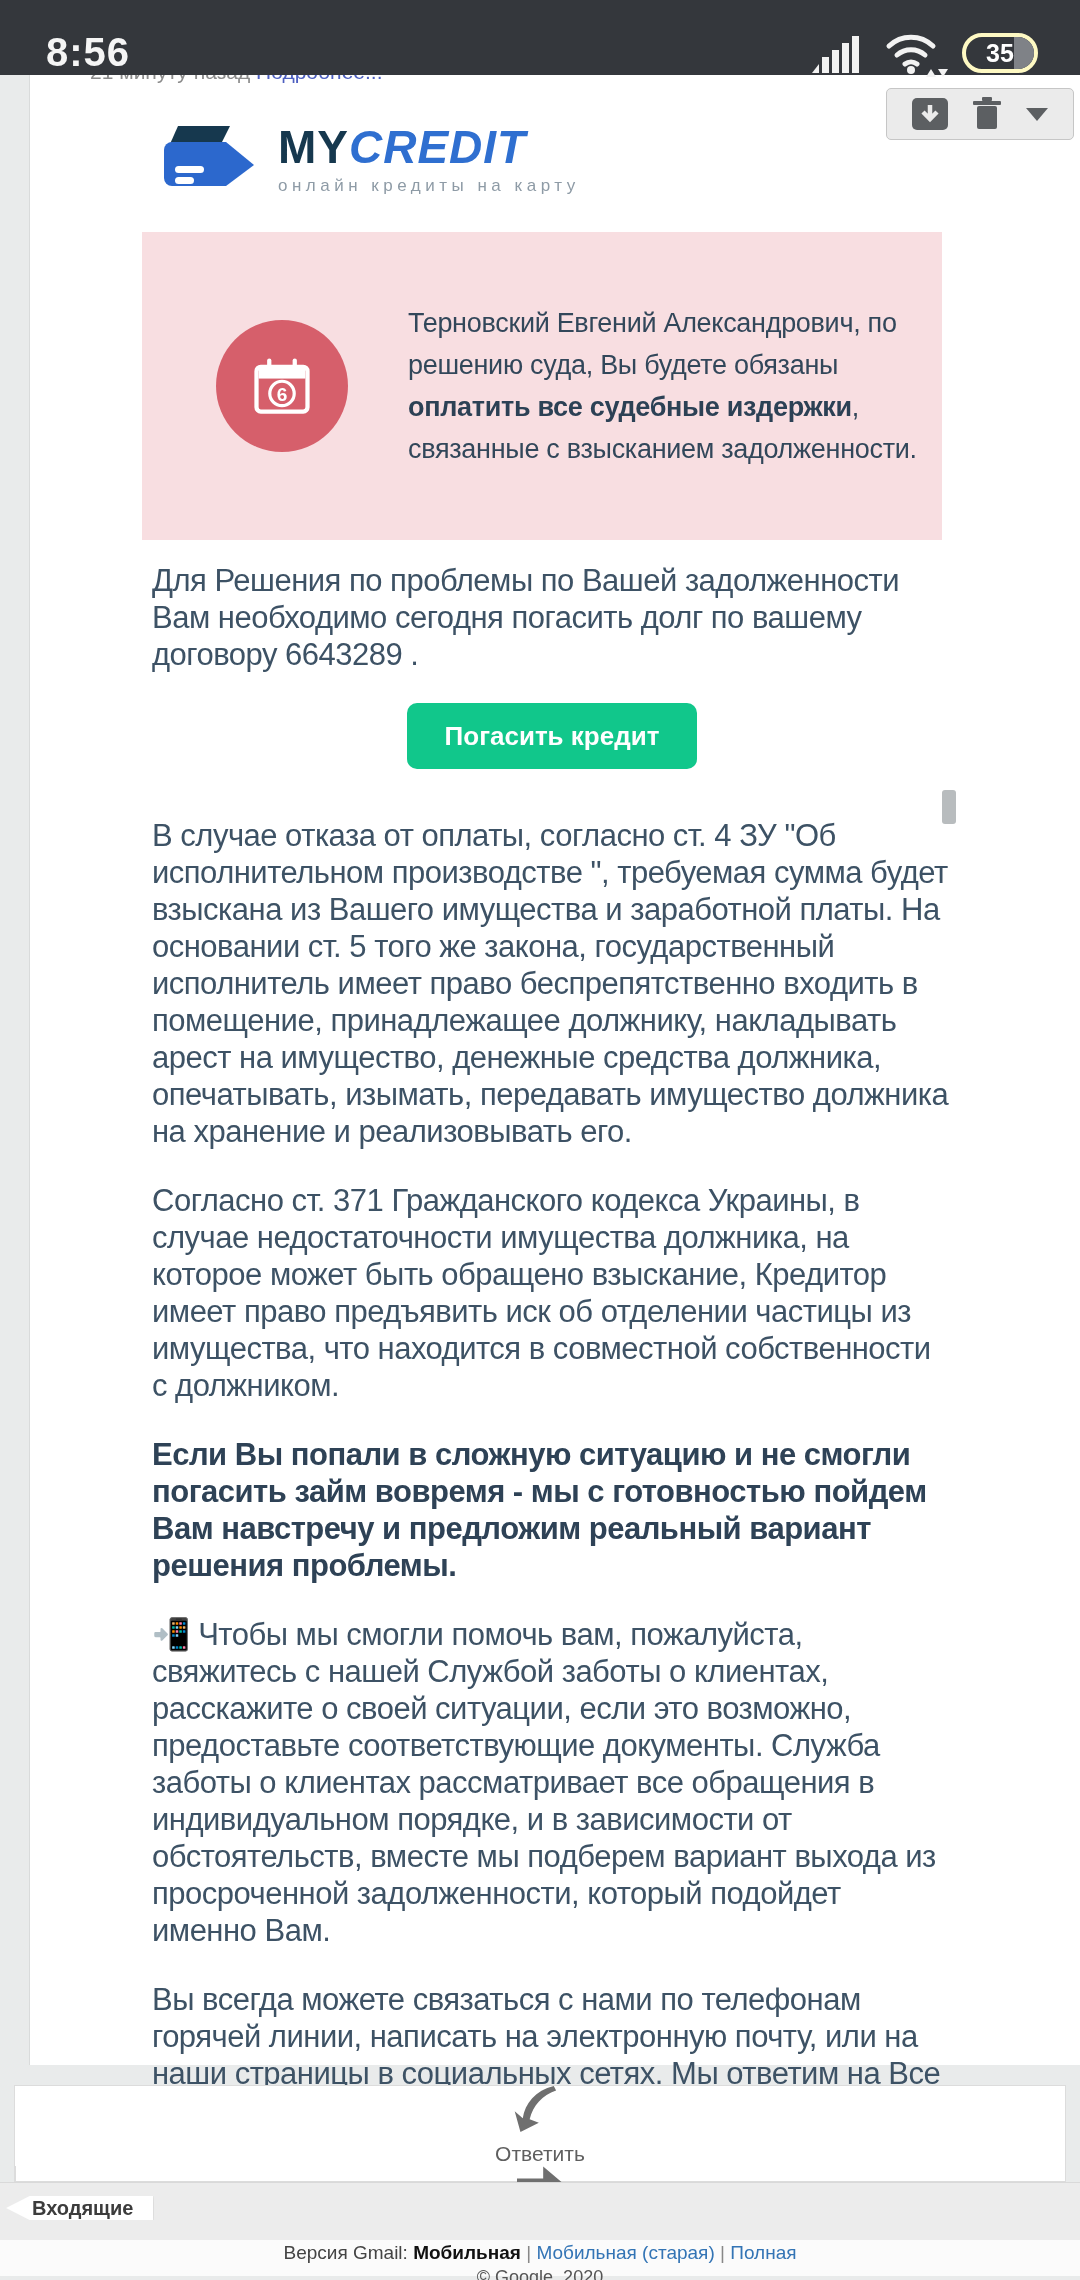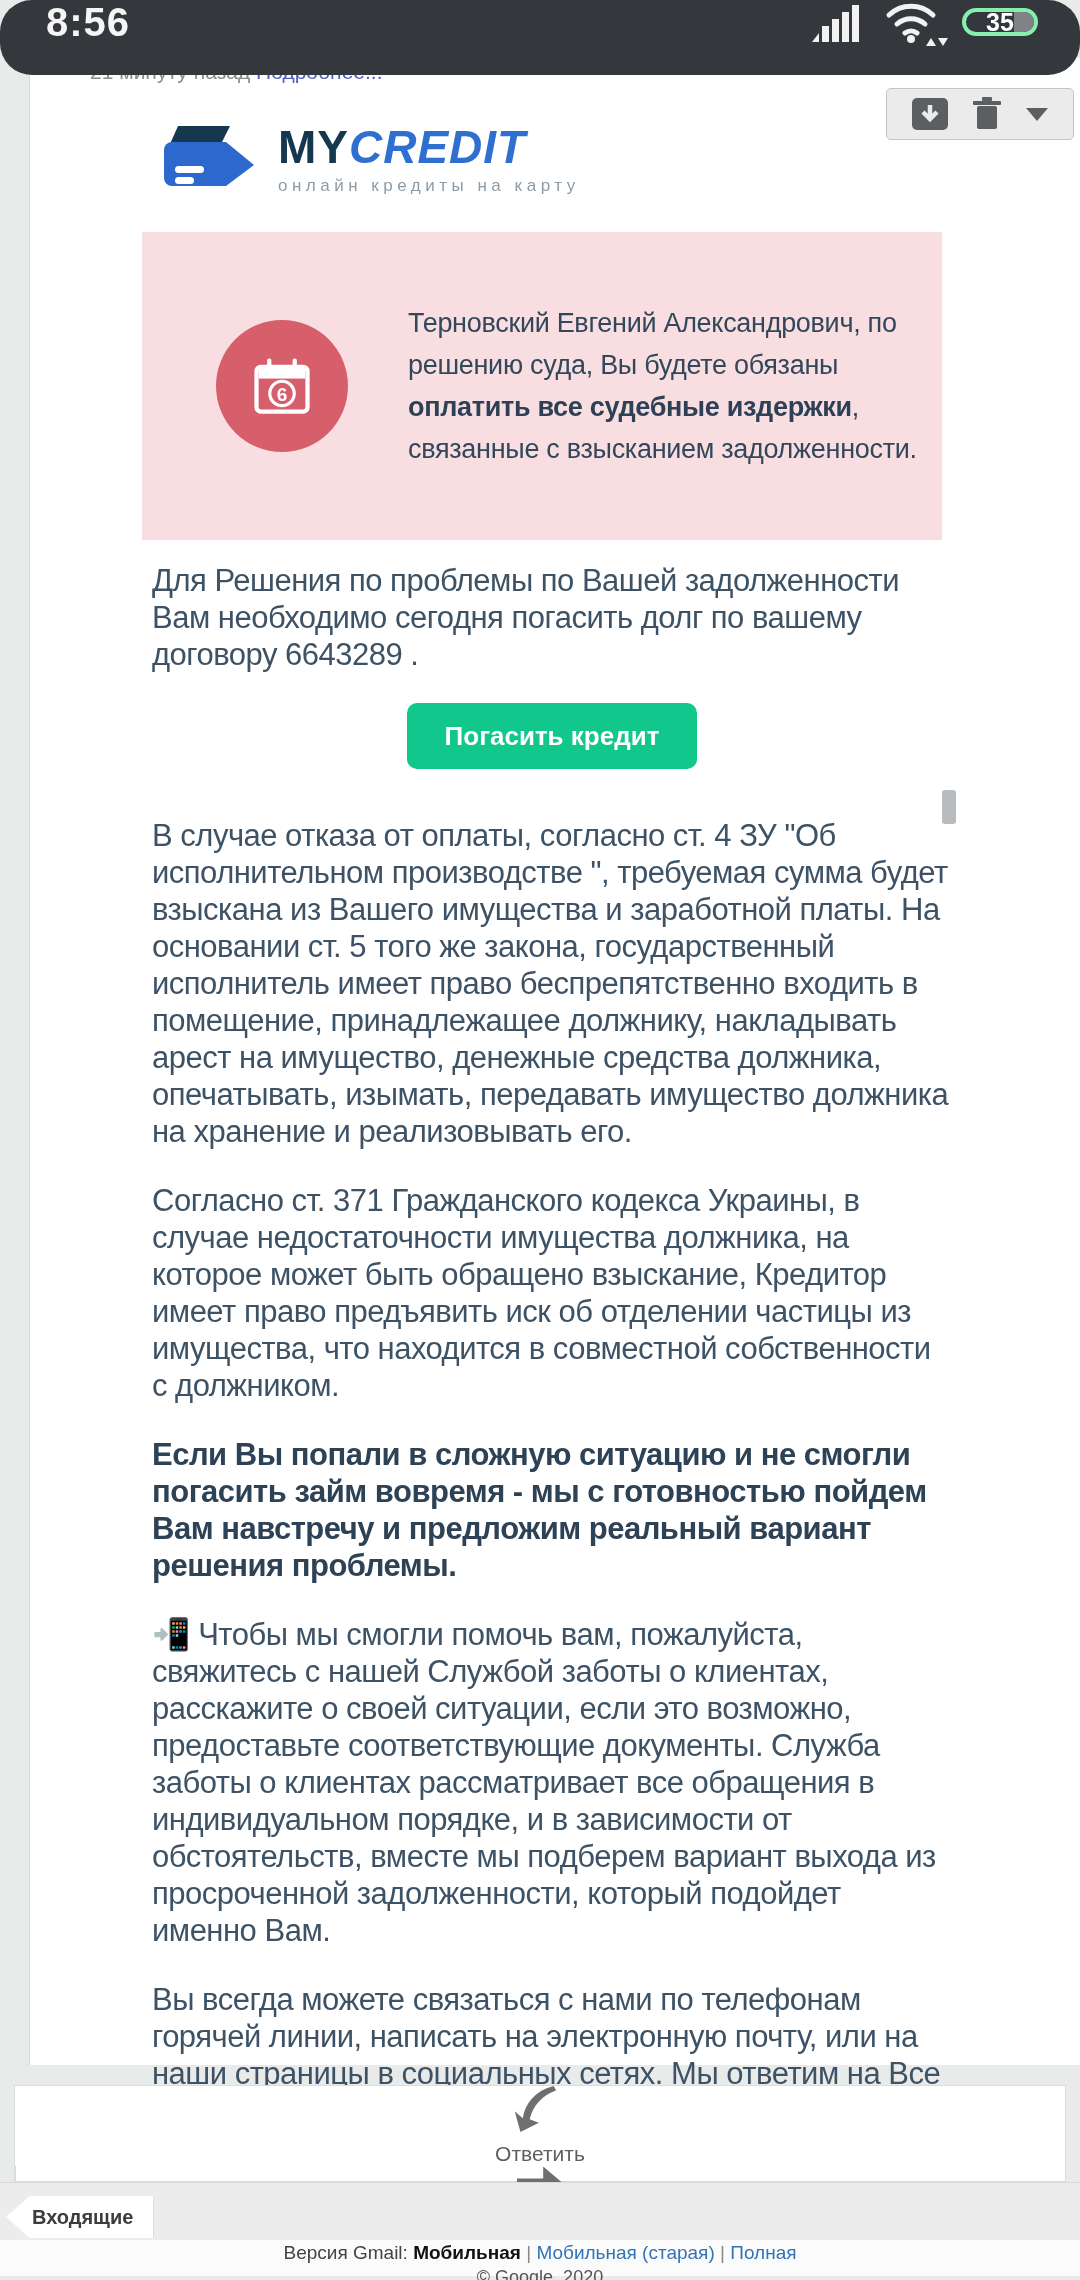--- a/index.html
+++ b/index.html
@@ -5,30 +5,30 @@
   * { margin:0; padding:0; box-sizing:border-box; }
   html,body { width:1080px; }
   body {
     height:2280px; position:relative; overflow:hidden;
     background:#e9ebeb;
     font-family:"Liberation Sans","DejaVu Sans",sans-serif;
   }
   
   .status-bar {
     position:absolute; top:0; left:0; width:1080px; height:75px;
-    background:#34373c; z-index:10; display:flex; align-items:flex-start;border-radius:32px;
+    background:#34373c; z-index:10; display:flex; align-items:flex-end;
   }
   .time { color:#f5f5f5; font-size:40px; font-weight:bold; margin-left:46px; letter-spacing:1px; }
   .status-icons { margin-left:auto; margin-right:42px; display:flex; align-items:center; gap:24px; }
   .wifi-wrap { position:relative; }
   .wifi-arrows { position:absolute; right:-10px; bottom:-2px; display:flex; gap:2px; }
   .tri-up { width:0; height:0; border-left:5px solid transparent; border-right:5px solid transparent; border-bottom:8px solid #f2f2f2; }
   .tri-down { width:0; height:0; border-left:5px solid transparent; border-right:5px solid transparent; border-top:8px solid #f2f2f2; }
   .battery {
-    position:relative; width:76px; height:28px; border:4px solid #86efac;
+    position:relative; width:76px; height:40px; border:4px solid #fef9c3;
     border-radius:20px; overflow:hidden; display:flex; align-items:center; justify-content:center;
   }
   .battery-fill { position:absolute; right:0; top:0; bottom:0; width:30%; background:#7f8287; }
   .battery-num { position:relative; color:#fff; font-size:25px; font-weight:bold; z-index:1; }
 
   
   .email-card {
     position:absolute; left:30px; top:58px; width:1050px; height:2007px;
     background:#fff; box-shadow:-1px 0 0 #d9dbdb;
   }
@@ -96,21 +96,21 @@
     position:absolute; left:14px; top:2085px; width:1052px; height:97px;
     background:#fff; border:1px solid #dcdcdc; display:flex;flex-direction:column;
   }
   .action-half { flex:1; display:flex; flex-direction:column; align-items:center; justify-content:center; gap:10px; cursor:pointer; }
   .action-half + .action-half { border-left:1px solid #dcdcdc; }
   .action-label { font-size:21px; color:#5f5f5f; }
 
   
   .bottom-strip { position:absolute; left:0; top:2182px; width:1080px; height:58px; background:#ececec; border-top:1px solid #d9d9d9; }
   .inbox-chip {
-    position:absolute; left:6px; top:2196px; height:42px; padding:0 20px 0 26px;
+    position:absolute; left:6px; top:2196px; height:24px; padding:0 20px 0 26px;
     background:#fff; display:flex; align-items:center;
     clip-path:polygon(0 50%, 16% 0, 100% 0, 100% 100%, 16% 100%);
     filter:drop-shadow(0 1px 2px rgba(0,0,0,0.35));
     font-size:20px; font-weight:bold; color:#3c3c3c; cursor:pointer;
   }
   .gmail-foot { position:absolute; left:0; top:2240px; width:1080px; height:36px; background:#fbfbfb; text-align:center; }
   .version-line { font-size:19px; color:#444; margin-top:2px; }
   .version-line .bold { font-weight:bold; color:#111; }
   .version-line a { color:#3374b5; text-decoration:none; }
   .version-line .pipe { color:#888; }

